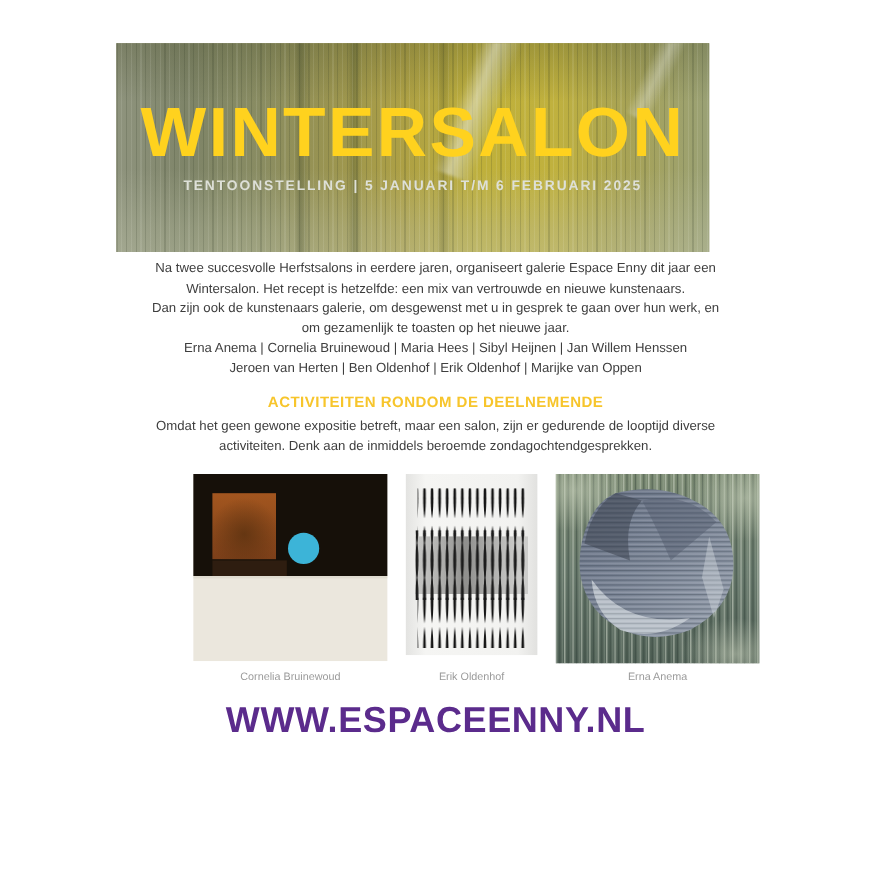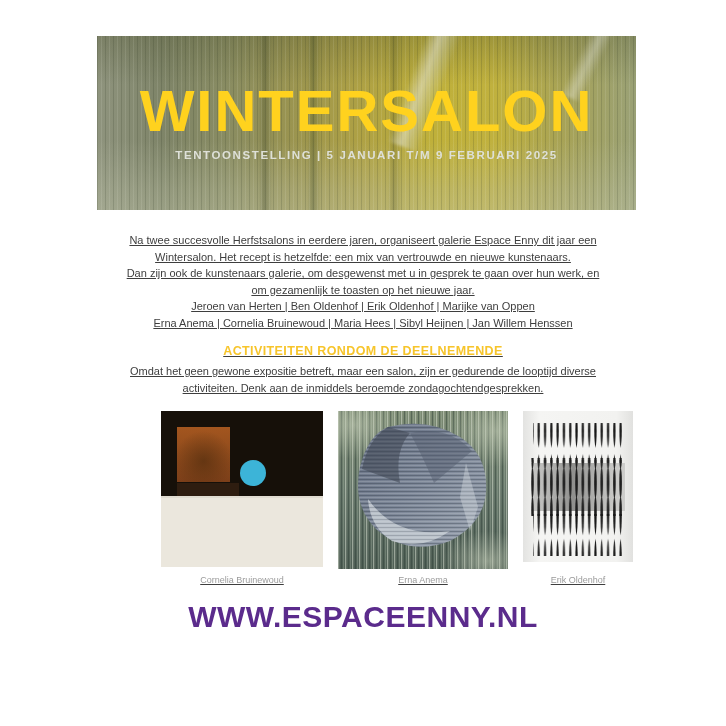--- a/index.html
+++ b/index.html
@@ -6,21 +6,21 @@
   body {
     width:726px; height:726px;
     font-family:"Liberation Sans", sans-serif;
     color:#3e3e3e;
     overflow:hidden;
   }
   .page { position:relative; width:726px; height:726px; background:#fff; }
 
   
   .banner {
-    position:absolute; left:97px; top:36px; width:539px; height:174px;
+    position:absolute; left:97px; top:36px; width:494px; height:174px;
     overflow:hidden;
     background-color:#9a9a78;
     background-image:
       repeating-linear-gradient(90deg,
         rgba(35,45,25,0.16) 0px, rgba(35,45,25,0.16) 1px,
         transparent 1px, transparent 4px,
         rgba(250,252,240,0.10) 4px, rgba(250,252,240,0.10) 5px,
         transparent 5px, transparent 8px),
       linear-gradient(90deg,
         rgba(50,60,35,0) 30%, rgba(50,60,35,0.28) 31%, rgba(50,60,35,0) 32.5%,
@@ -51,21 +51,21 @@
     font-size:58px; font-weight:800; letter-spacing:2px; line-height:1;
     color:#ffd21e;
   }
   .banner-subtitle {
     margin-top:9px;
     font-size:11.5px; font-weight:700; letter-spacing:1.6px;
     color:#dee0d8;
   }
 
   
-  .main { position:absolute; top:232px; left:93px; width:540px; text-align:center;text-decoration:underline; }
+  .main { position:absolute; top:216px; left:93px; width:540px; text-align:center; }
   .text-col { width:474px; margin:0 auto; }
   .body-text { font-size:11px; line-height:1.5; color:#3e3e3e; }
   .bold-line { display:block; font-weight:bold; color:#2c2c2c; }
   .normal-block { display:block; }
   .section-heading {
     margin:13px 0 5px 0;
     font-size:12.5px; font-weight:800; letter-spacing:0.4px;
     color:#f7c52b;
   }
 
@@ -87,35 +87,35 @@
 </head>
 <body>
 
 <div class="page">
 
   <div class="banner">
     <div class="streak1"></div>
     <div class="streak2"></div>
     <div class="banner-content">
       <div class="banner-title">WINTERSALON</div>
-      <div class="banner-subtitle">TENTOONSTELLING | 5 JANUARI T/M 9 FEBRUARI 2025</div>
+      <div class="banner-subtitle">TENTOONSTELLING | 5 JANUARI T/M 6 FEBRUARI 2025</div>
     </div>
   </div>
 
   <div class="main">
     <div class="text-col">
 
       <p class="body-text" style="margin:0">
         <span class="normal-block">Na twee succesvolle Herfstsalons in eerdere jaren, organiseert galerie Espace Enny dit jaar een Wintersalon. Het recept is hetzelfde: een mix van vertrouwde en nieuwe kunstenaars.</span>
         <span class="normal-block">Dan zijn ook de kunstenaars galerie, om desgewenst met u in gesprek te gaan over hun werk, en om gezamenlijk te toasten op het nieuwe jaar.</span>
       </p>
 
       <p class="body-text" style="margin:0">
+        <span class="normal-block">Erna Anema | Cornelia Bruinewoud | Maria Hees | Sibyl Heijnen | Jan Willem Henssen</span>
         <span class="normal-block">Jeroen van Herten | Ben Oldenhof | Erik Oldenhof | Marijke van Oppen</span>
-        <span class="normal-block">Erna Anema | Cornelia Bruinewoud | Maria Hees | Sibyl Heijnen | Jan Willem Henssen</span>
       </p>
 
       <div class="section-heading">ACTIVITEITEN RONDOM DE DEELNEMENDE</div>
       <p class="body-text" style="margin:0">
         <span class="normal-block">Omdat het geen gewone expositie betreft, maar een salon, zijn er gedurende de looptijd diverse activiteiten. Denk aan de inmiddels beroemde zondagochtendgesprekken.</span>
       </p>
     </div>
 
     <div class="gallery">
 
@@ -136,20 +136,59 @@
             <rect x="0" y="0" width="162" height="156" fill="#ebe7dd"></rect>
             <rect x="0" y="0" width="162" height="85" fill="#161009"></rect>
             <rect x="16" y="72" width="62" height="13" fill="#2e1d10"></rect>
             <rect x="16" y="16" width="53" height="55" fill="url(#rust)"></rect>
             <rect x="16" y="16" width="53" height="55" fill="url(#rustSmudge)"></rect>
             <circle cx="92" cy="62" r="13" fill="#3cb4d8"></circle>
             <rect x="0" y="85" width="162" height="2" fill="#d9d5ca" opacity="0.6"></rect>
           </svg>
         </div>
         <figcaption>Cornelia Bruinewoud</figcaption>
+      </figure>
+
+      <figure>
+        <div class="art-box">
+          <svg width="110" height="151" viewBox="0 0 110 151" xmlns="http://www.w3.org/2000/svg">
+            <defs>
+              <linearGradient id="paper" x1="0" y1="0" x2="1" y2="0">
+                <stop offset="0" stop-color="#e3e3e1"></stop>
+                <stop offset="0.15" stop-color="#f5f5f3"></stop>
+                <stop offset="0.85" stop-color="#f2f2f0"></stop>
+                <stop offset="1" stop-color="#e1e1df"></stop>
+              </linearGradient>
+              <linearGradient id="smudge" x1="0" y1="0" x2="1" y2="0">
+                <stop offset="0" stop-color="#7a7a78" stop-opacity="0.35"></stop>
+                <stop offset="0.45" stop-color="#4c4c4a" stop-opacity="0.6"></stop>
+                <stop offset="1" stop-color="#8a8a88" stop-opacity="0.3"></stop>
+              </linearGradient>
+              <path id="sp" d="M0,-17 C1.5,-9 1.5,9 0,17 C-1.5,9 -1.5,-9 0,-17 Z"></path>
+              <pattern id="rowA" width="6.3" height="40" patternUnits="userSpaceOnUse">
+                <use href="#sp" x="3.15" y="20" fill="#141414"></use>
+              </pattern>
+              <pattern id="rowB" width="6.3" height="29" patternUnits="userSpaceOnUse">
+                <use href="#sp" x="3.15" y="14" fill="#1c1c1c"></use>
+              </pattern>
+              <pattern id="rowC" width="6.3" height="42" patternUnits="userSpaceOnUse">
+                <g transform="translate(3.15,21) scale(1,1.15)">
+                    <use href="#sp" fill="#151515"></use>
+                  </g>
+              </pattern>
+            </defs>
+            <rect x="0" y="0" width="110" height="151" fill="url(#paper)"></rect>
+            <rect x="10" y="12" width="91" height="40" fill="url(#rowA)"></rect>
+            <rect x="8" y="52" width="94" height="48" fill="url(#smudge)"></rect>
+            <rect x="8" y="47" width="94" height="58" fill="url(#rowB)"></rect>
+            <rect x="10" y="49" width="92" height="56" fill="url(#rowB)" opacity="0.6"></rect>
+            <rect x="10" y="103" width="91" height="42" fill="url(#rowC)"></rect>
+          </svg>
+        </div>
+        <figcaption>Erik Oldenhof</figcaption>
       </figure>
 
       <figure>
         <div class="art-box">
           <svg width="170" height="158" viewBox="0 0 170 158" xmlns="http://www.w3.org/2000/svg">
             <defs>
               <linearGradient id="bgG" x1="0" y1="0" x2="0" y2="1">
                 <stop offset="0" stop-color="#7b8a72"></stop>
                 <stop offset="0.5" stop-color="#66776a"></stop>
                 <stop offset="1" stop-color="#4f5f55"></stop>
@@ -183,59 +222,20 @@
             <path d="M50,16 Q30,28 24,58 L62,72 Q56,40 72,22 Z" fill="#3e4552" opacity="0.55"></path>
             <path d="M72,22 Q110,14 134,40 L96,72 Q84,44 72,22 Z" fill="#515b6c" opacity="0.45"></path>
             <path d="M30,88 Q58,128 112,120 Q84,140 54,130 Q32,116 30,88 Z" fill="#c6cdd3" opacity="0.85"></path>
             <path d="M30,88 Q58,128 112,120 Q84,140 54,130 Q32,116 30,88 Z" fill="url(#hstripe)" opacity="0.6"></path>
             <path d="M128,52 L140,96 L132,120 L122,86 Z" fill="#e6eaee" opacity="0.35"></path>
           </svg>
         </div>
         <figcaption>Erna Anema</figcaption>
       </figure>
 
-      <figure>
-        <div class="art-box">
-          <svg width="110" height="151" viewBox="0 0 110 151" xmlns="http://www.w3.org/2000/svg">
-            <defs>
-              <linearGradient id="paper" x1="0" y1="0" x2="1" y2="0">
-                <stop offset="0" stop-color="#e3e3e1"></stop>
-                <stop offset="0.15" stop-color="#f5f5f3"></stop>
-                <stop offset="0.85" stop-color="#f2f2f0"></stop>
-                <stop offset="1" stop-color="#e1e1df"></stop>
-              </linearGradient>
-              <linearGradient id="smudge" x1="0" y1="0" x2="1" y2="0">
-                <stop offset="0" stop-color="#7a7a78" stop-opacity="0.35"></stop>
-                <stop offset="0.45" stop-color="#4c4c4a" stop-opacity="0.6"></stop>
-                <stop offset="1" stop-color="#8a8a88" stop-opacity="0.3"></stop>
-              </linearGradient>
-              <path id="sp" d="M0,-17 C1.5,-9 1.5,9 0,17 C-1.5,9 -1.5,-9 0,-17 Z"></path>
-              <pattern id="rowA" width="6.3" height="40" patternUnits="userSpaceOnUse">
-                <use href="#sp" x="3.15" y="20" fill="#141414"></use>
-              </pattern>
-              <pattern id="rowB" width="6.3" height="29" patternUnits="userSpaceOnUse">
-                <use href="#sp" x="3.15" y="14" fill="#1c1c1c"></use>
-              </pattern>
-              <pattern id="rowC" width="6.3" height="42" patternUnits="userSpaceOnUse">
-                <g transform="translate(3.15,21) scale(1,1.15)">
-                    <use href="#sp" fill="#151515"></use>
-                  </g>
-              </pattern>
-            </defs>
-            <rect x="0" y="0" width="110" height="151" fill="url(#paper)"></rect>
-            <rect x="10" y="12" width="91" height="40" fill="url(#rowA)"></rect>
-            <rect x="8" y="52" width="94" height="48" fill="url(#smudge)"></rect>
-            <rect x="8" y="47" width="94" height="58" fill="url(#rowB)"></rect>
-            <rect x="10" y="49" width="92" height="56" fill="url(#rowB)" opacity="0.6"></rect>
-            <rect x="10" y="103" width="91" height="42" fill="url(#rowC)"></rect>
-          </svg>
-        </div>
-        <figcaption>Erik Oldenhof</figcaption>
-      </figure>
-
     </div>
 
     <div class="footer">
       <a href="#" class="website">WWW.ESPACEENNY.NL</a>
     </div>
   </div>
 
 </div>
 
 </body></html>

